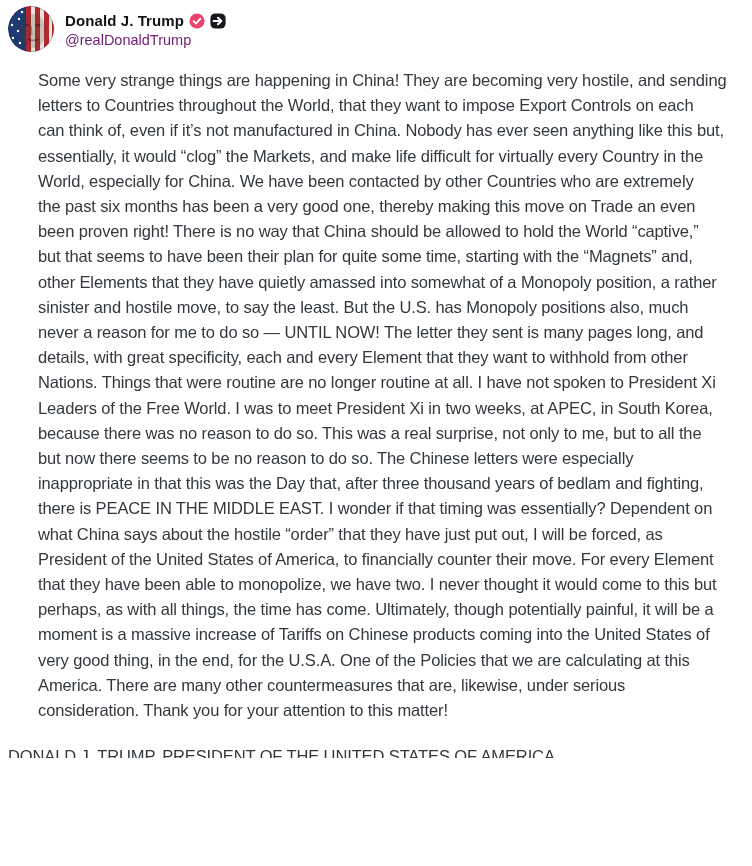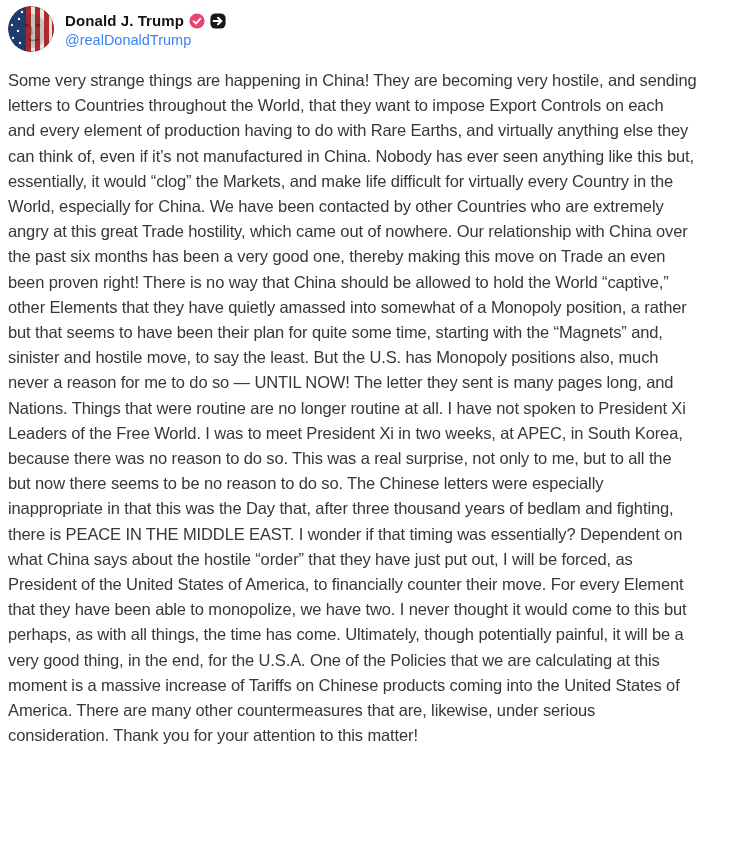--- a/index.html
+++ b/index.html
@@ -38,33 +38,34 @@
   .display-name {
     font-size: 15px;
     font-weight: 700;
     color: #121416;
     letter-spacing: 0.1px;
     cursor: pointer;
   }
   .badge { display: inline-flex; align-items: center; justify-content: center; margin-left: 1px; }
   .handle {
     font-size: 14.5px;
-    color: #3b82f6;
+    color: #701a75;
     line-height: 19px;
     cursor: pointer;
   }
   .post-body {
     margin-top: 16px;
     color: #33383d;
     font-size: 16.5px;
     letter-spacing: -0.12px;
     line-height: 25.2px;
   }
   .post-body .text-line {
     white-space: nowrap;
+    margin-left: 30px;
   }
   .signature {
     margin-top: 21px;
     color: #33383d;
     font-size: 16.5px;
     letter-spacing: -0.12px;
     line-height: 25.2px;
     white-space: nowrap;
   }
 </style>
@@ -123,42 +124,41 @@
         </span>
       </div>
       <div class="handle">@realDonaldTrump</div>
     </div>
 
   </div>
 
   <div class="post-body">
       <div class="text-line">Some very strange things are happening in China! They are becoming very hostile, and sending</div>
       <div class="text-line">letters to Countries throughout the World, that they want to impose Export Controls on each</div>
-      <div class="text-line">and every element of production having to do with Rare Earths, and virtually anything else they</div>
       <div class="text-line">can think of, even if it’s not manufactured in China. Nobody has ever seen anything like this but,</div>
       <div class="text-line">essentially, it would “clog” the Markets, and make life difficult for virtually every Country in the</div>
       <div class="text-line">World, especially for China. We have been contacted by other Countries who are extremely</div>
-      <div class="text-line">angry at this great Trade hostility, which came out of nowhere. Our relationship with China over</div>
       <div class="text-line">the past six months has been a very good one, thereby making this move on Trade an even</div>
       <div class="text-line">been proven right! There is no way that China should be allowed to hold the World “captive,”</div>
+      <div class="text-line">but that seems to have been their plan for quite some time, starting with the “Magnets” and,</div>
       <div class="text-line">other Elements that they have quietly amassed into somewhat of a Monopoly position, a rather</div>
-      <div class="text-line">but that seems to have been their plan for quite some time, starting with the “Magnets” and,</div>
       <div class="text-line">sinister and hostile move, to say the least. But the U.S. has Monopoly positions also, much</div>
       <div class="text-line">never a reason for me to do so — UNTIL NOW! The letter they sent is many pages long, and</div>
+      <div class="text-line">details, with great specificity, each and every Element that they want to withhold from other</div>
       <div class="text-line">Nations. Things that were routine are no longer routine at all. I have not spoken to President Xi</div>
       <div class="text-line">Leaders of the Free World. I was to meet President Xi in two weeks, at APEC, in South Korea,</div>
       <div class="text-line">because there was no reason to do so. This was a real surprise, not only to me, but to all the</div>
       <div class="text-line">but now there seems to be no reason to do so. The Chinese letters were especially</div>
       <div class="text-line">inappropriate in that this was the Day that, after three thousand years of bedlam and fighting,</div>
       <div class="text-line">there is PEACE IN THE MIDDLE EAST. I wonder if that timing was essentially? Dependent on</div>
       <div class="text-line">what China says about the hostile “order” that they have just put out, I will be forced, as</div>
       <div class="text-line">President of the United States of America, to financially counter their move. For every Element</div>
       <div class="text-line">that they have been able to monopolize, we have two. I never thought it would come to this but</div>
       <div class="text-line">perhaps, as with all things, the time has come. Ultimately, though potentially painful, it will be a</div>
+      <div class="text-line">moment is a massive increase of Tariffs on Chinese products coming into the United States of</div>
       <div class="text-line">very good thing, in the end, for the U.S.A. One of the Policies that we are calculating at this</div>
-      <div class="text-line">moment is a massive increase of Tariffs on Chinese products coming into the United States of</div>
       <div class="text-line">America. There are many other countermeasures that are, likewise, under serious</div>
       <div class="text-line">consideration. Thank you for your attention to this matter!</div>
     </div>
 
   <div class="signature">DONALD J. TRUMP, PRESIDENT OF THE UNITED STATES OF AMERICA</div>
 
 </div>
 
 </body></html>

